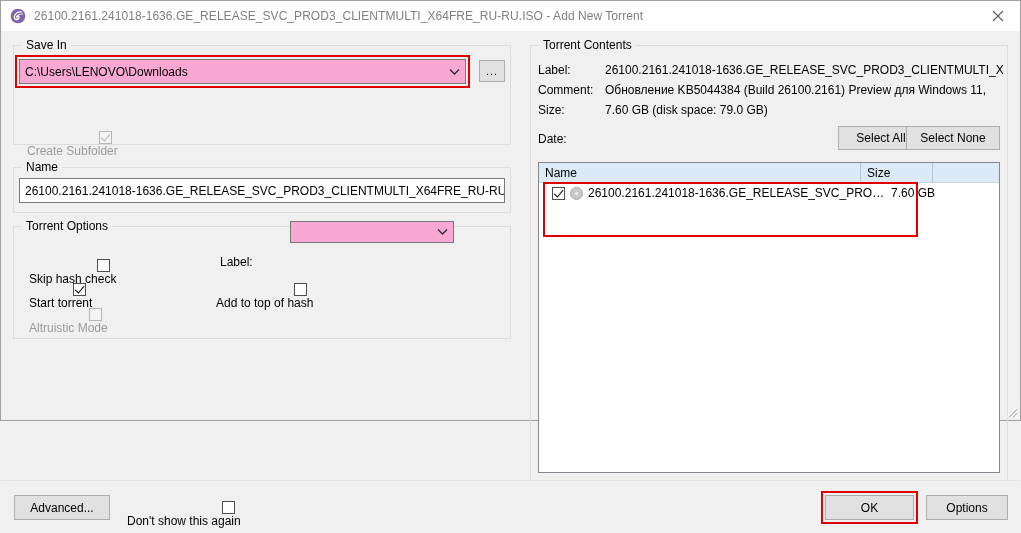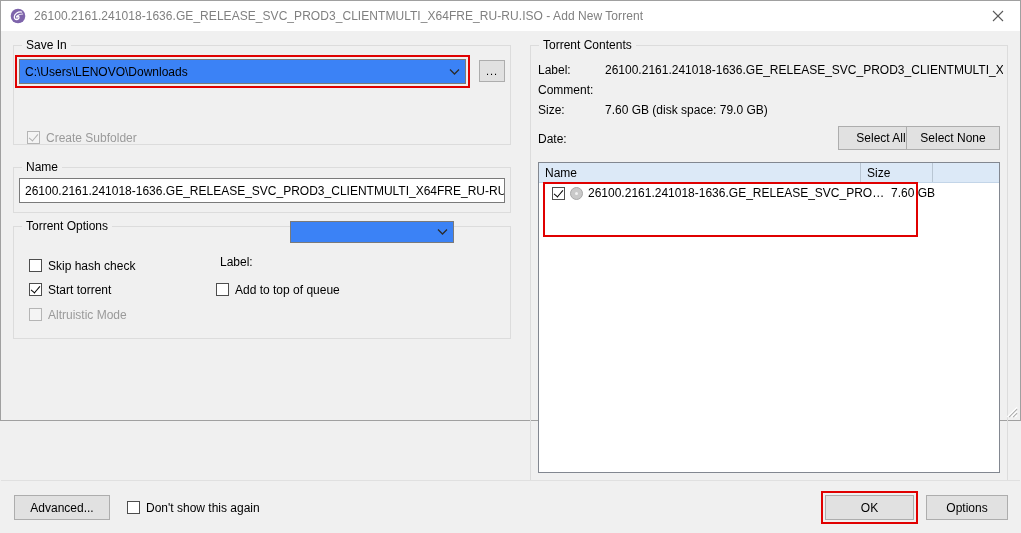--- a/index.html
+++ b/index.html
@@ -104,21 +104,21 @@
     font-size: 12px;
     color: #000;
     display: flex;
     align-items: center;
     padding-left: 5px;
     white-space: nowrap;
     overflow: hidden;
   }
   .combo {
     position: absolute;
-    background: #3b82f6;
+    background: #f9a8d4;
     border: 1px solid #7a7a7a;
     box-sizing: border-box;
     display: flex;
     align-items: center;
     font-size: 12px;
     padding-left: 5px;
     white-space: nowrap;
     overflow: hidden;
   }
   .combo .combo-value { flex: 1 1 auto; }
@@ -143,23 +143,24 @@
     align-items: center;
     justify-content: center;
     white-space: nowrap;
   }
   .btn.dots { letter-spacing: 1px; font-size: 11px; }
 
   
   .cbrow {
     position: absolute;
     display: flex;
-    align-items: flex-start;
-    white-space: nowrap;
-    font-size: 12px;
+    align-items: flex-end;
+    white-space: nowrap;
+    font-size: 12px;
+    flex-direction: column;
   }
   .cbrow .box {
     width: 13px; height: 13px;
     border: 1px solid #4d4d4d;
     background: #ffffff;
     box-sizing: border-box;
     margin-right: 6px;
     flex: 0 0 auto;
     position: relative;
   }
@@ -375,31 +376,32 @@
     <span class="combo-value"></span>
     <span class="chev">
       <svg width="11" height="8" viewBox="0 0 11 8">
         <polyline points="1,1.5 5.5,6 10,1.5" fill="none" stroke="#2b2b2b" stroke-width="1.25"></polyline>
       </svg>
     </span>
   </div>
 
   <div class="cbrow" style="left:215px; top:252px;">
     <span class="box"></span>
-    <span>Add to top of queue</span>
+    <span>Add to top of hash</span>
   </div>
 
   <div class="group" style="left:529px; top:14px; width:478px; height:436px;">
     <span class="group-title">Torrent Contents</span>
   </div>
 
   <span class="info-label" style="left:537px; top:32px;">Label:</span>
   <span class="info-value" style="left:604px; top:32px; width:398px;">26100.2161.241018-1636.GE_RELEASE_SVC_PROD3_CLIENTMULTI_X64FRE_RU-RU.ISO</span>
 
   <span class="info-label" style="left:537px; top:52px;">Comment:</span>
+  <span class="info-value" style="left:604px; top:52px; width:398px;">Обновление KB5044384 (Build 26100.2161) Preview для Windows 11,</span>
 
   <span class="info-label" style="left:537px; top:72px;">Size:</span>
   <span class="info-value" style="left:604px; top:72px; width:398px;">7.60 GB (disk space: 79.0 GB)</span>
 
   <span class="info-label" style="left:537px; top:101px;">Date:</span>
 
   <div class="btn" style="left:813px; top:95px; width:86px; height:24px;margin-left:24px;">Select All</div>
   <div class="btn" style="left:905px; top:95px; width:94px; height:24px;text-align:right;">Select None</div>
 
   <div id="filelist" style="left:537px; top:131px; width:462px; height:311px;">

